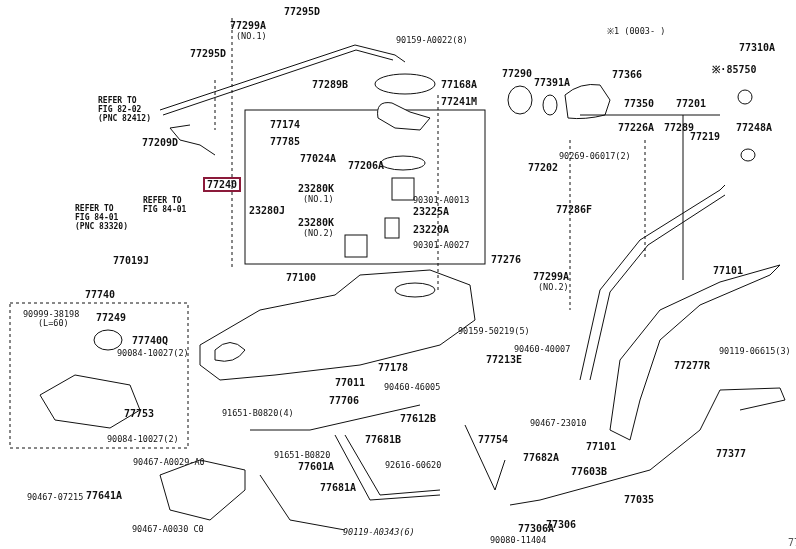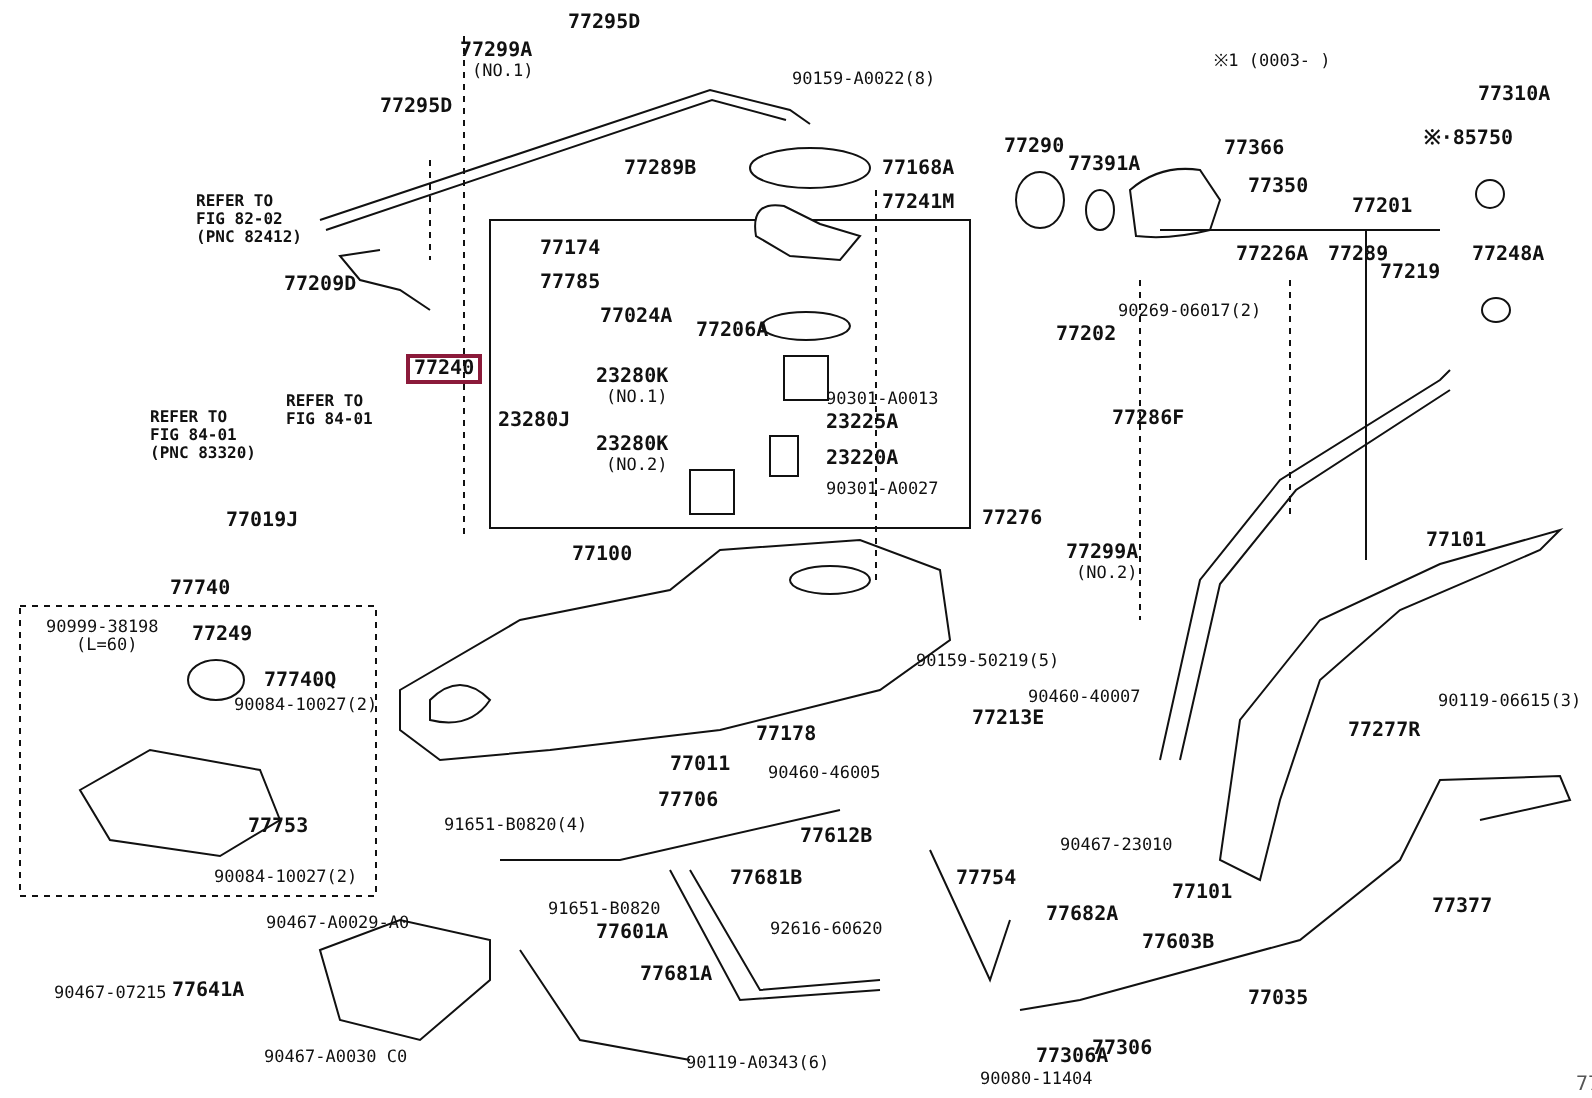--- a/index.html
+++ b/index.html
@@ -107,21 +107,21 @@
 <span class="lbl note" style="left:143px;top:205px;">FIG 84-01</span>
 <span class="lbl note" style="left:75px;top:204px;">REFER TO</span>
 <span class="lbl note" style="left:75px;top:213px;">FIG 84-01</span>
 <span class="lbl note" style="left:75px;top:222px;">(PNC 83320)</span>
 <span class="lbl" style="left:113px;top:255px;">77019J</span>
 
 <span class="lbl sm" style="left:607px;top:26px;">※1 (0003-    )</span>
 <span class="lbl" style="left:502px;top:68px;">77290</span>
 <span class="lbl" style="left:534px;top:77px;">77391A</span>
 <span class="lbl" style="left:612px;top:69px;">77366</span>
-<span class="lbl" style="left:624px;top:88px;">77350</span>
+<span class="lbl" style="left:624px;top:98px;">77350</span>
 <span class="lbl sm" style="left:559px;top:151px;">90269-06017(2)</span>
 <span class="lbl" style="left:739px;top:42px;">77310A</span>
 <span class="lbl" style="left:712px;top:64px;">※·85750</span>
 <span class="lbl" style="left:676px;top:98px;">77201</span>
 <span class="lbl" style="left:618px;top:122px;">77226A</span>
 <span class="lbl" style="left:664px;top:122px;">77289</span>
 <span class="lbl" style="left:690px;top:131px;">77219</span>
 <span class="lbl" style="left:736px;top:122px;">77248A</span>
 <span class="lbl" style="left:528px;top:162px;">77202</span>
 <span class="lbl" style="left:556px;top:204px;">77286F</span>
@@ -161,19 +161,19 @@
 <span class="lbl" style="left:523px;top:452px;">77682A</span>
 <span class="lbl" style="left:571px;top:466px;">77603B</span>
 <span class="lbl" style="left:716px;top:448px;">77377</span>
 <span class="lbl sm" style="left:133px;top:457px;">90467-A0029-A0</span>
 <span class="lbl" style="left:298px;top:461px;">77601A</span>
 <span class="lbl" style="left:320px;top:482px;">77681A</span>
 <span class="lbl sm" style="left:27px;top:492px;">90467-07215</span>
 <span class="lbl" style="left:86px;top:490px;">77641A</span>
 <span class="lbl" style="left:624px;top:494px;">77035</span>
 <span class="lbl sm" style="left:132px;top:524px;">90467-A0030 C0</span>
-<span class="lbl sm" style="left:343px;top:527px;">90119-A0343(6)</span>
+<span class="lbl sm" style="left:343px;top:527px;font-style:italic;">90119-A0343(6)</span>
 <span class="lbl sm" style="left:490px;top:535px;">90080-11404</span>
 <span class="lbl" style="left:518px;top:523px;">77306A</span>
 <span class="lbl" style="left:546px;top:519px;">77306</span>
 
 <span class="lbl sm" style="left:788px;top:537px;font-size:10px;color:#555;">772553K</span>
 </div>
 
 </body></html>

